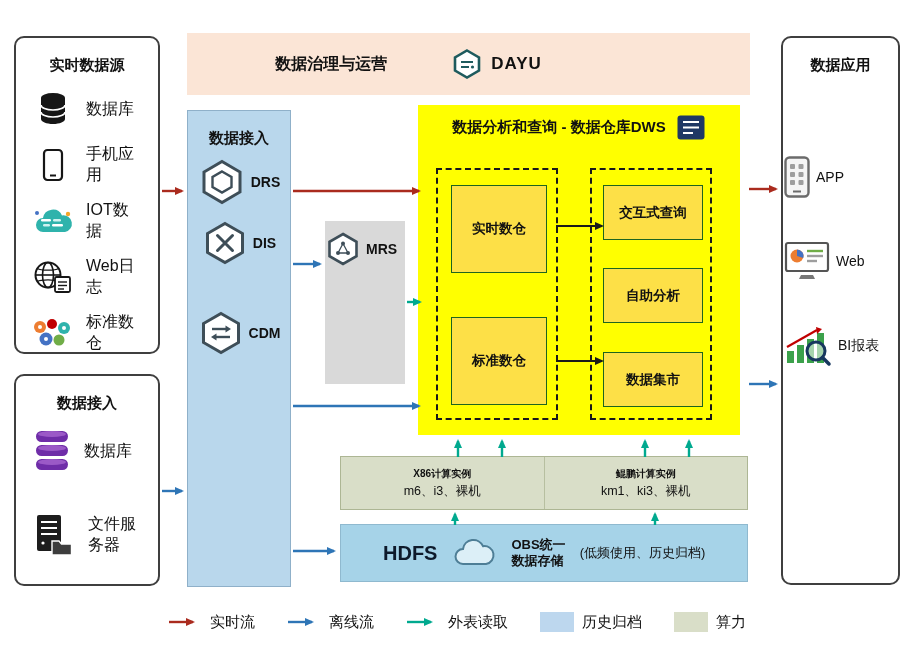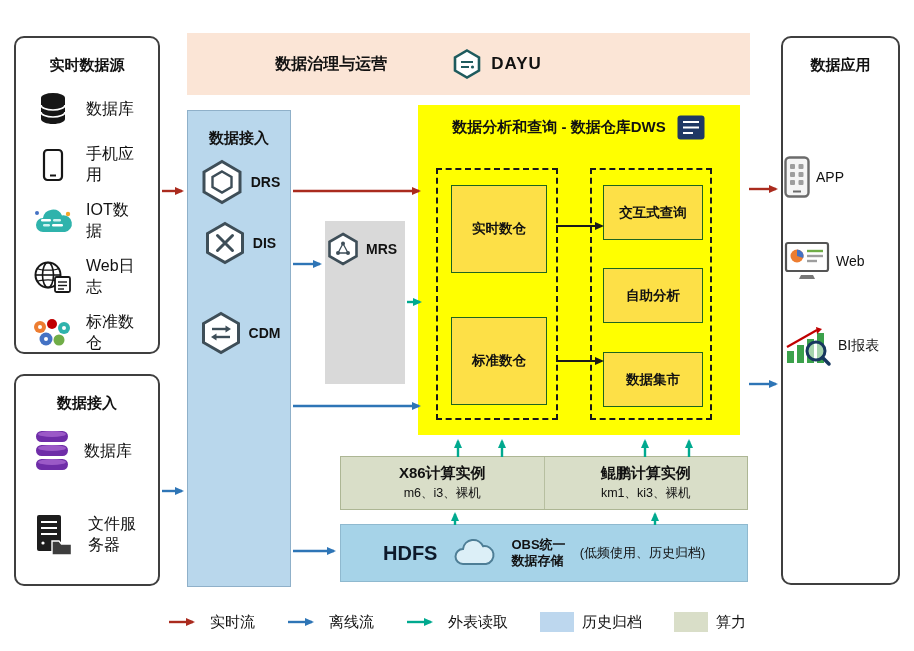--- a/index.html
+++ b/index.html
@@ -24,21 +24,21 @@
   .ing-items{display:flex;flex-direction:column;align-items:center}
   .mrsdli{background:#D9D9D9}
   .dws{background:#FFFF00}
   .dws-title-row{display:flex;align-items:center;justify-content:center;gap:10px;padding-top:9px}
   .dws-title{font-weight:700;font-size:15px}
   .dashed{position:absolute;border:2px dashed #1a1a1a}
   .green-box{position:absolute;background:#fde047;border:1px solid #1E651E;display:flex;align-items:center;justify-content:center;font-weight:700;font-size:13.5px;text-align:center}
   .compute{background:#D9DEC8;border:1px solid #ADB694;display:flex}
   .compute-col{flex:1;display:flex;flex-direction:column;align-items:center;justify-content:center;gap:2px}
   .compute-col.left{border-right:1px solid #B7BFA0}
-  .compute-title{font-weight:700;font-size:15px}
+  .compute-title{font-weight:700;font-size:10px}
   .compute-models{font-size:12.5px}
   .hdfs{background:#A6D3E8;border:1px solid #8FB9CF;display:flex;align-items:center;gap:14px;padding-left:42px}
   .hdfs-name{font-weight:700;font-size:20px;color:#0E1A2B}
   .obs-col{display:flex;flex-direction:column;line-height:1.25}
   .obs-line{font-weight:700;font-size:13px}
   .hdfs-note{font-size:13px}
   .legend{position:absolute;left:0;top:612px;width:914px;display:flex;justify-content:center;align-items:center;gap:32px}
   .lg-item{display:flex;align-items:center;gap:8px}
   .lg-label{font-size:15px}
   .swatch{display:inline-block;width:34px;height:20px}

